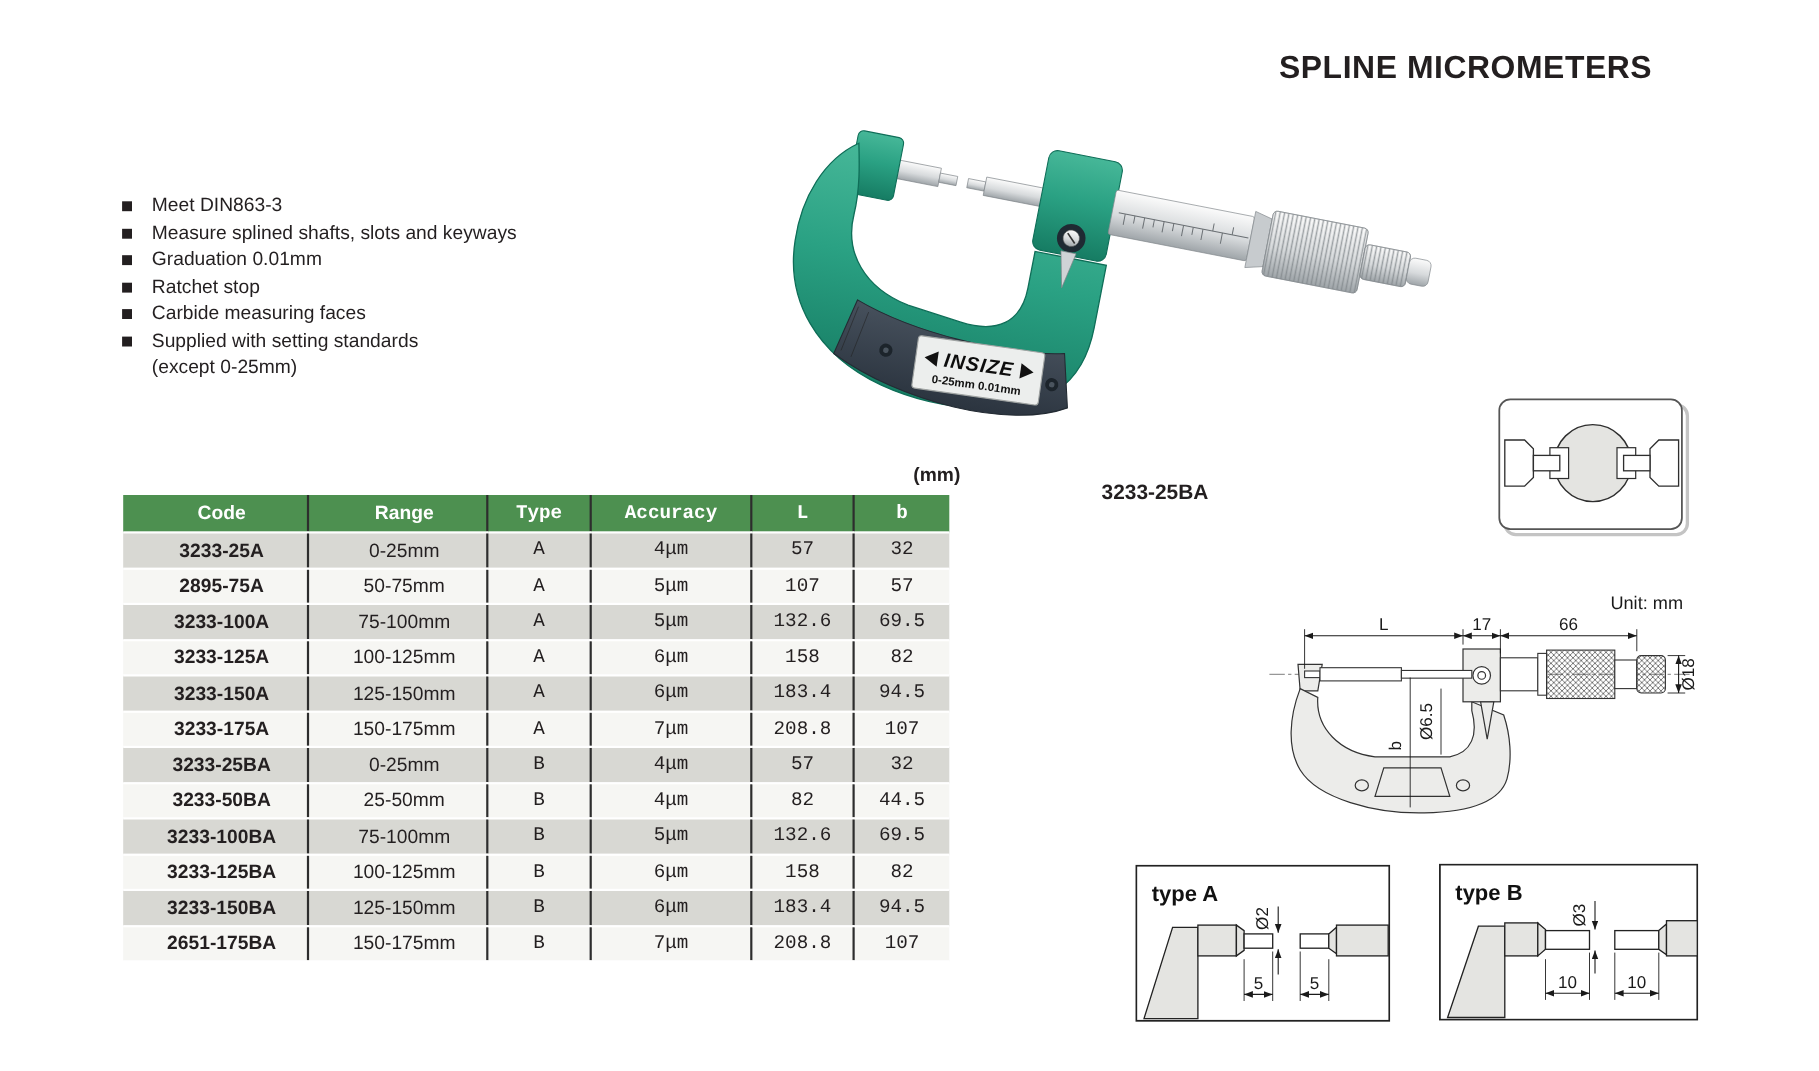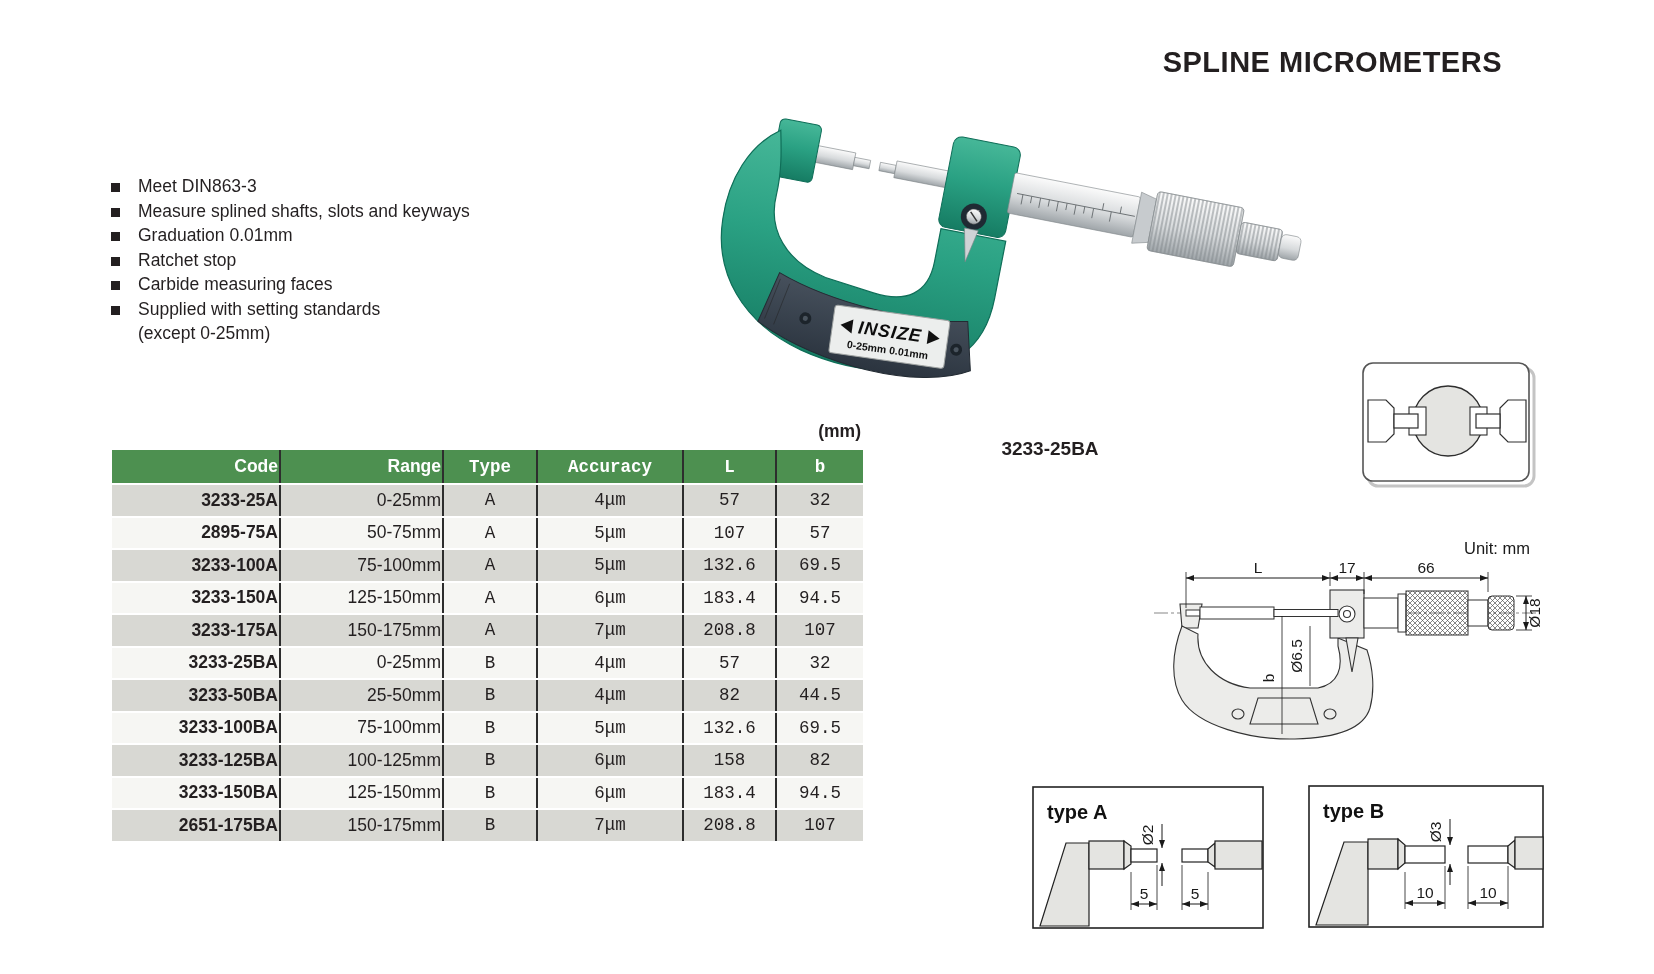--- a/index.html
+++ b/index.html
@@ -10,28 +10,28 @@
   
   #title{top:46px;right:152px;font-size:29px;font-weight:bold;letter-spacing:.5px;}
 
   
   #features{left:111px;top:176px;list-style:none;margin:0;padding:0;}
   #features li{display:flex;align-items:flex-start;height:24.5px;font-size:17.5px;}
   #features .sq{width:9px;height:9px;background:#231f20;margin:7px 18px 0 0;flex:none;}
   #features li.cont .sq{visibility:hidden;}
 
   
-  #mmnote{left:112px;top:421px;width:749px;text-align:right;font-weight:bold;font-size:17.5px;}
+  #mmnote{left:124px;top:421px;width:749px;text-align:right;font-weight:bold;font-size:17.5px;}
 
   
   #spec{left:112px;top:450px;border-collapse:collapse;table-layout:fixed;width:751px;font-size:17.5px;}
   #spec th{background:#4d9050;color:#fff;height:31px;font-weight:bold;border-bottom:2px solid #fff;}
   #spec td{height:28.5px;border-bottom:2px solid #fff;}
   #spec td+td,#spec th+th{border-left:2px solid #2d2d2d;}
-  #spec .l{text-align:right;padding-left:13px;}
+  #spec .l{text-align:center;padding-left:13px;}
   #spec .c{text-align:center;font-family:Liberation Mono, monospace;}
   #spec td.code{font-weight:bold;}
   #spec tbody tr:nth-child(odd){background:#d8d8d3;}
   #spec tbody tr:nth-child(even){background:#f6f6f3;}
 
   
   #code-label{left:970px;top:438px;width:160px;text-align:center;font-weight:bold;font-size:19px;}
 
   #photo{left:690px;top:92px;}
   #appbox{left:1360px;top:360px;}
@@ -339,20 +339,28 @@
         </tr>
         <tr>
           <td class="code l">3233-100A</td>
           <td class="l">75-100mm</td>
           <td class="c">A</td>
           <td class="c">5μm</td>
           <td class="c">132.6</td>
           <td class="c">69.5</td>
         </tr>
         <tr>
+          <td class="code l">3233-125A</td>
+          <td class="l">100-125mm</td>
+          <td class="c">A</td>
+          <td class="c">6μm</td>
+          <td class="c">158</td>
+          <td class="c">82</td>
+        </tr>
+        <tr>
           <td class="code l">3233-150A</td>
           <td class="l">125-150mm</td>
           <td class="c">A</td>
           <td class="c">6μm</td>
           <td class="c">183.4</td>
           <td class="c">94.5</td>
         </tr>
         <tr>
           <td class="code l">3233-175A</td>
           <td class="l">150-175mm</td>

